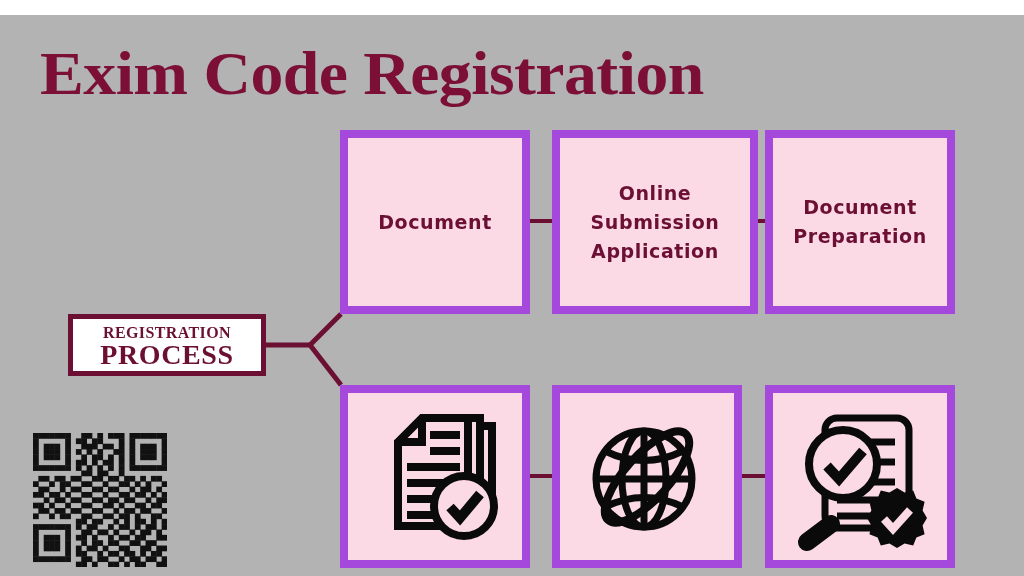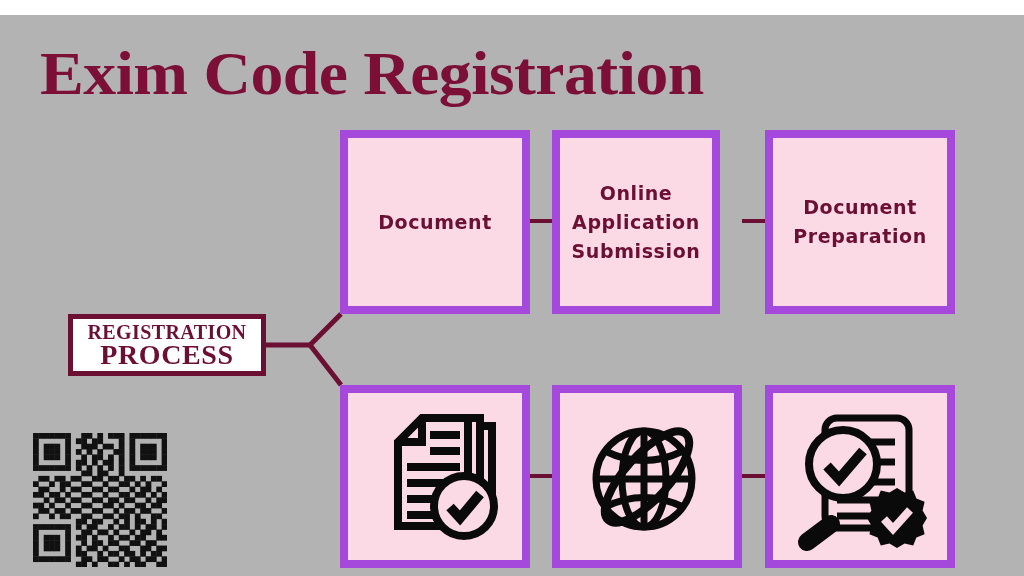--- a/index.html
+++ b/index.html
@@ -45,21 +45,21 @@
     box-sizing: border-box;
     display: flex;
     flex-direction: column;
     align-items: center;
     justify-content: center;
     font-family: "Liberation Serif", "DejaVu Serif", serif;
     color: #6b0f33;
     font-weight: 700;
   }
   #reg-label .l1 {
-    font-size: 20px;
+    font-size: 16px;
     line-height: 19px;
     letter-spacing: 0.4px;
   }
   #reg-label .l2 {
     font-size: 28px;
     line-height: 25px;
     letter-spacing: 0.6px;
   }
 
   
@@ -87,21 +87,21 @@
     color: #6b0f33;
     font-family: "DejaVu Sans", "Liberation Sans", sans-serif;
     font-weight: 700;
     font-size: 19px;
     line-height: 29px;
     letter-spacing: 0.6px;
   }
 
   
   #box-doc-prep   { left: 340px; top: 115px; width: 190px; height: 184px; }
-  #box-online-sub { left: 552px; top: 115px; width: 168px; height: 184px; }
+  #box-online-sub { left: 552px; top: 115px; width: 206px; height: 184px; }
   #box-doc-verif  { left: 765px; top: 115px; width: 190px; height: 184px; }
 
   
   #box-icon-docs  { left: 340px; top: 370px; width: 190px; height: 183px; }
   #box-icon-globe { left: 552px; top: 370px; width: 190px; height: 183px; }
   #box-icon-verif { left: 765px; top: 370px; width: 190px; height: 183px; }
 
   .pbox svg { display: block; }
 
   
@@ -143,22 +143,22 @@
 
   <div class="pbox" id="box-doc-prep">
     <div class="ptext">
       <div>Document</div>
     </div>
   </div>
 
   <div class="pbox" id="box-online-sub">
     <div class="ptext">
       <div>Online</div>
+      <div>Submission</div>
       <div>Application</div>
-      <div>Submission</div>
     </div>
   </div>
 
   <div class="pbox" id="box-doc-verif">
     <div class="ptext">
       <div>Document</div>
       <div>Preparation</div>
     </div>
   </div>
 

